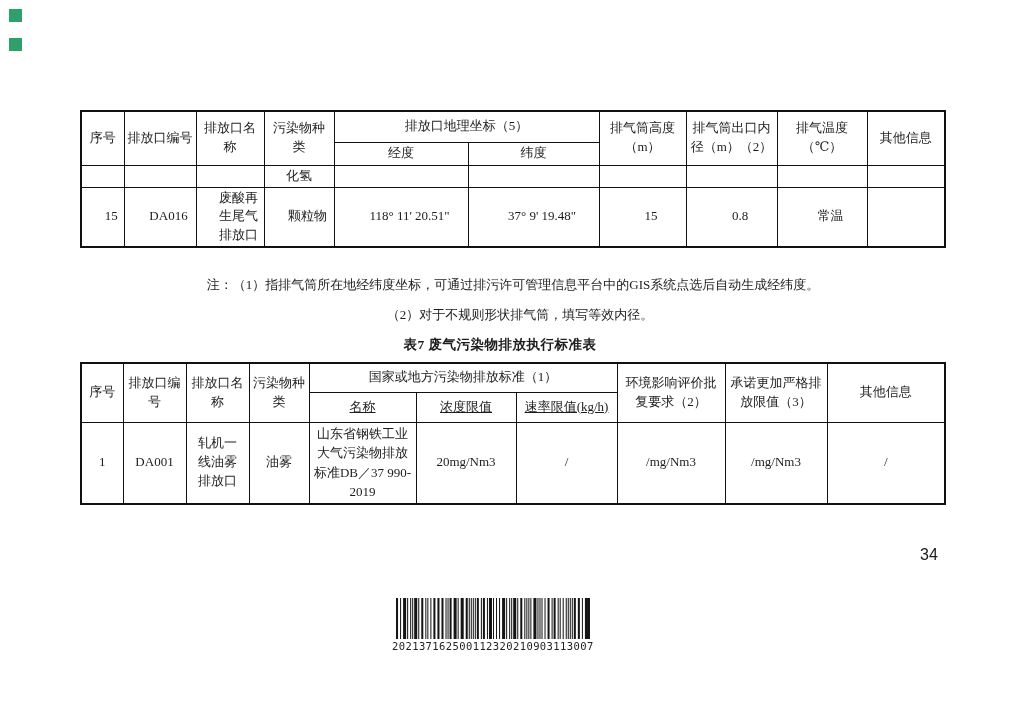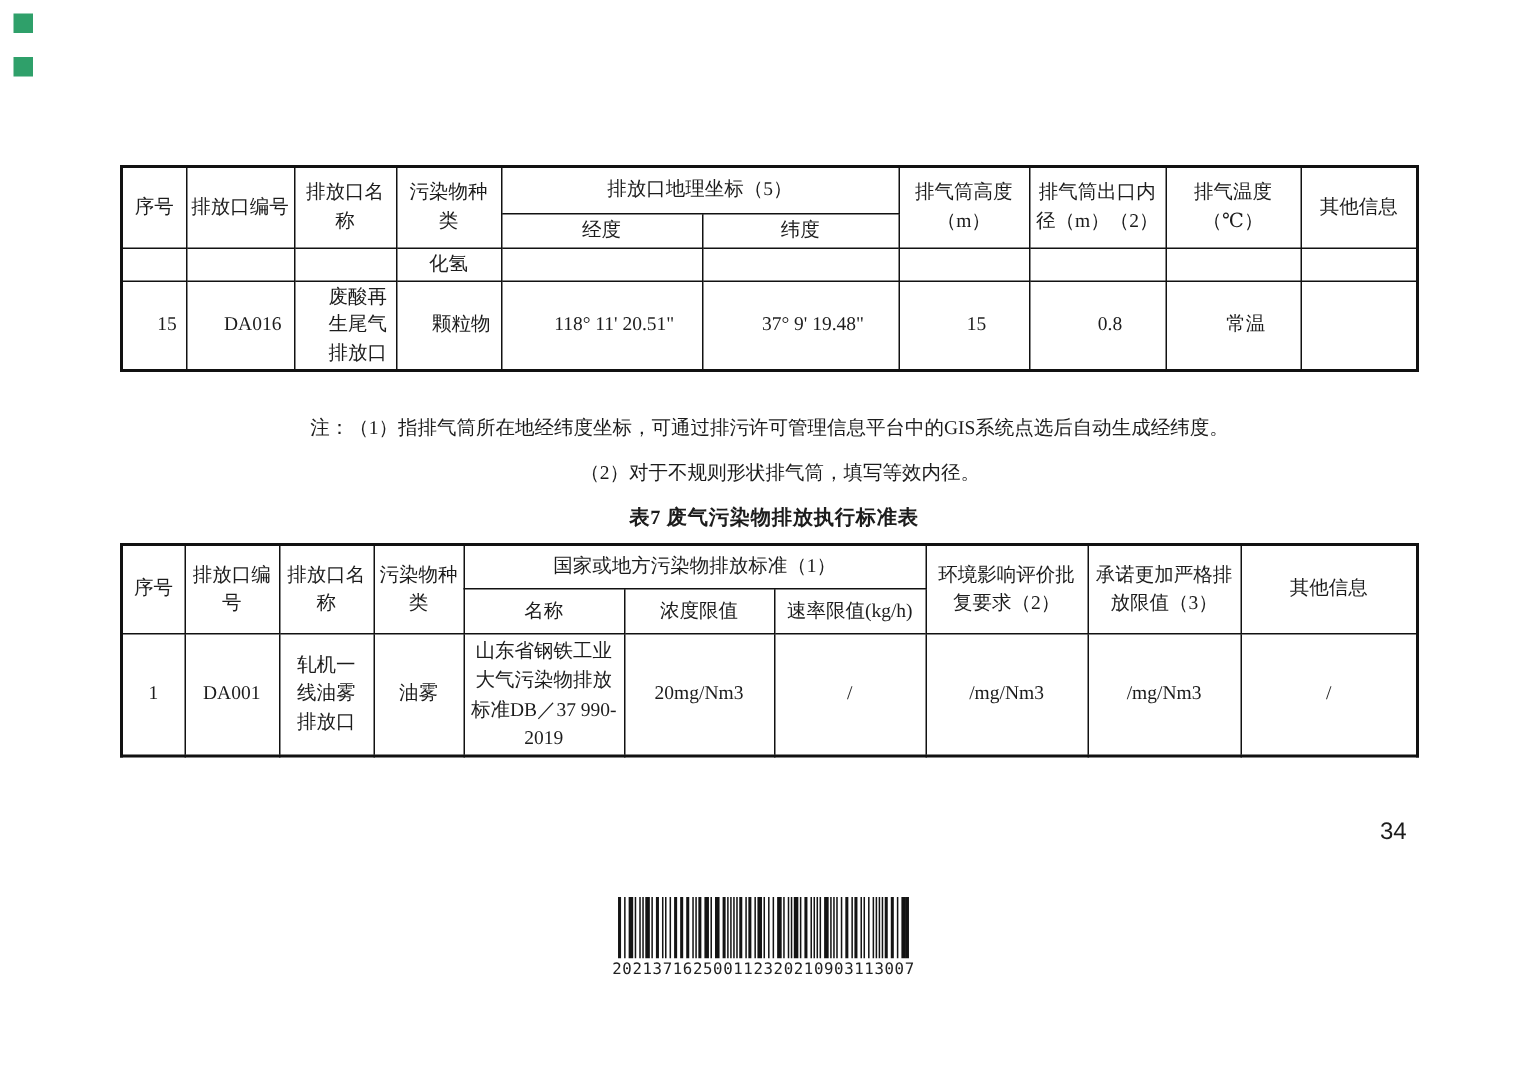--- a/index.html
+++ b/index.html
@@ -38,47 +38,47 @@
     word-break: break-all;
   }
   #t1 { left: 80px; top: 110px; width: 864px; }
   #t1 tr.r-h1 th { height: 31px; }
   #t1 tr.r-h2 th { height: 23px; }
   #t1 tr.r-thin td { height: 22px; margin-left: 39px; }
   #t1 tr.r-data td { height: 51px; padding-left: 20px; }
 
   #t2 { left: 80px; top: 362px; width: 864px; }
   #t2 tr.r-h1 th { height: 29px; }
-  #t2 tr.r-h2 th { height: 30px; }
+  #t2 tr.r-h2 th { height: 30px; text-decoration: underline; }
   #t2 tr.r-data td { height: 76px; }
   #t2 td.cell-name { padding: 1px 9px; }
   #t2 td.cell-standard { line-height: 1.5; }
 
   .notes {
     position: absolute; left: 78px; top: 276px; width: 870px;
     font-size: 13px;
     text-align: center;
   }
   .notes .note-line2 { margin-top: 12px; padding-left: 14px; }
 
   .t2-title {
-    position: absolute; left: 84px; top: 336px; width: 864px;
+    position: absolute; left: 68px; top: 336px; width: 864px;
     text-align: center; font-size: 13.5px; font-weight: bold;
     letter-spacing: 0.5px;
   }
 
   .page-number {
     position: absolute; left: 920px; top: 546px;
     font-size: 16px;
     font-family: "Liberation Sans", sans-serif;
   }
 
   .barcode-wrap {
-    position: absolute; left: 408px; top: 598px; width: 202px;
-    text-align: center;
+    position: absolute; left: 392px; top: 598px; width: 202px;
+    text-align: left;
   }
   .barcode-wrap svg { width: 198px; height: 41px; display: block; margin: 0 auto; }
   .barcode-wrap svg rect { fill: #141414; }
   .barcode-number {
     font-family: "DejaVu Sans Mono", "Liberation Mono", monospace;
     font-size: 10.5px; color: #222;
     letter-spacing: 0.4px;
     margin-top: 1px;
     white-space: nowrap;
   }

